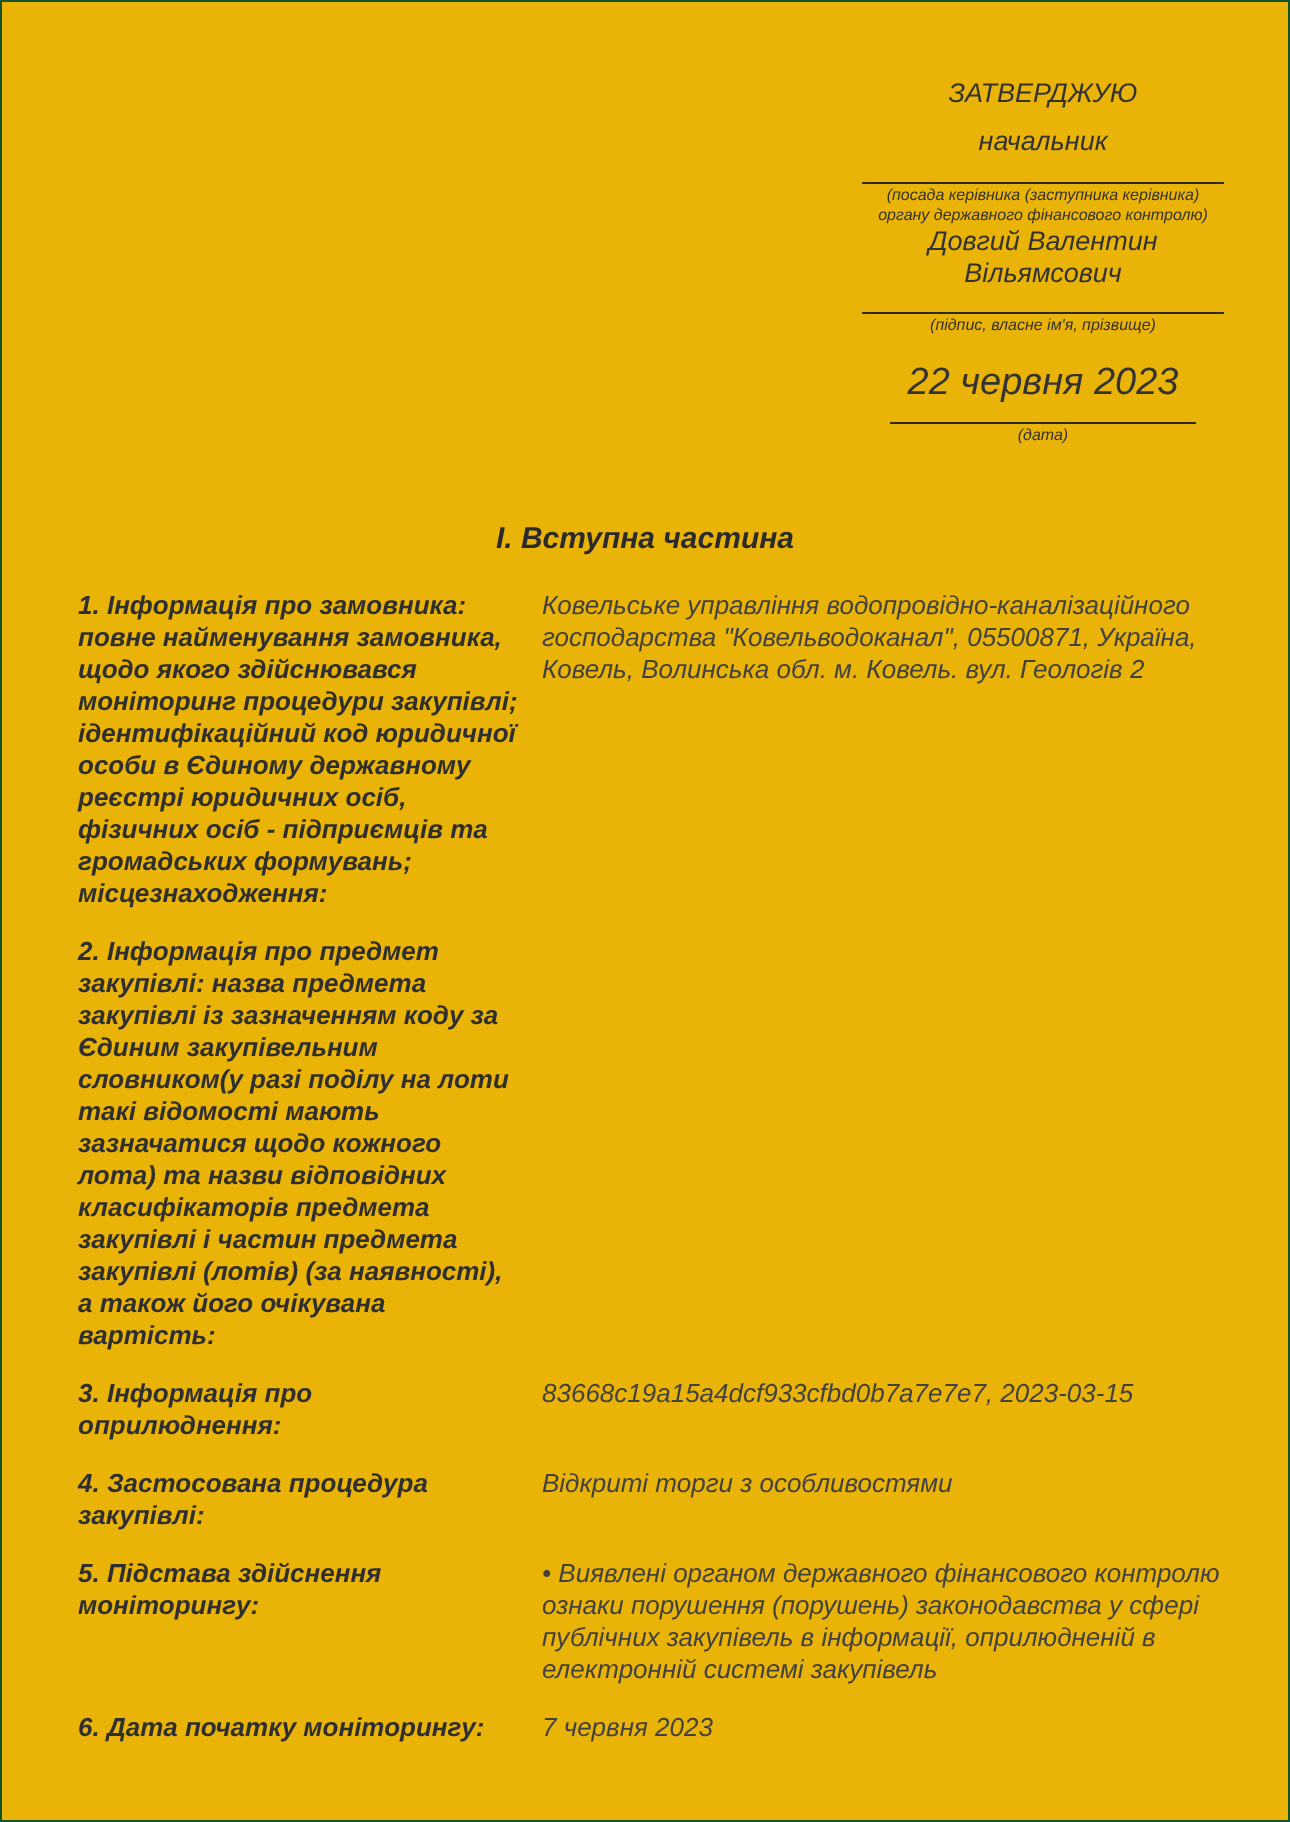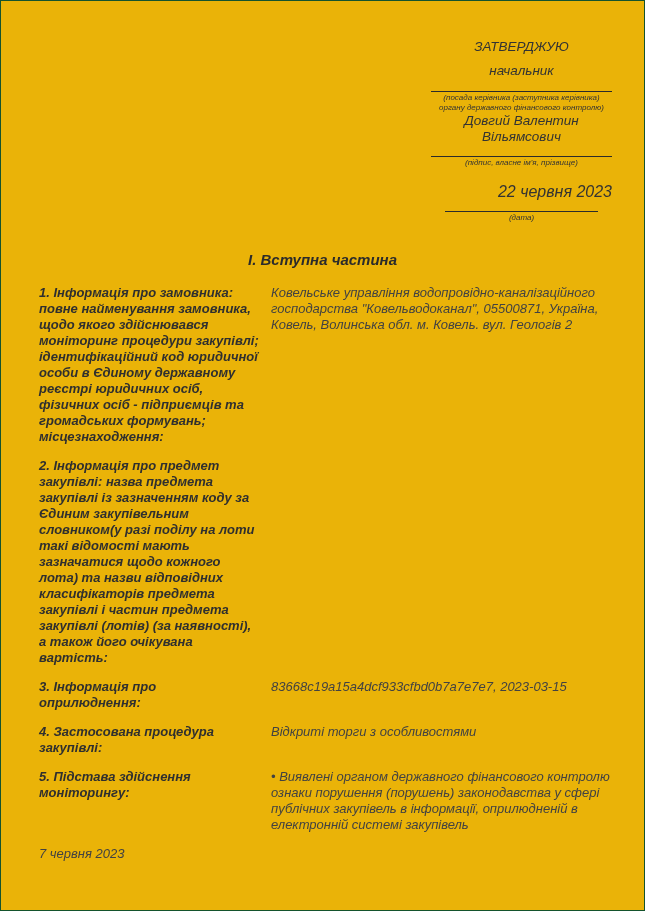--- a/index.html
+++ b/index.html
@@ -29,34 +29,34 @@
     margin: 0;
   }
   .sig-line.narrow { margin: 0 14px; }
   .caption {
     font-size: 8px;
     line-height: 10px;
     color: #333333;
     margin-top: 1px;
   }
   .sig-name { font-size: 13.5px; line-height: 16px; margin-bottom: 11px; }
-  .sig-date { font-size: 16px; line-height: 16px; margin-top: 16px; margin-bottom: 11px; text-align: right; }
+  .sig-date { font-size: 19px; line-height: 16px; margin-top: 16px; margin-bottom: 11px; }
 
   
   .title-block { text-align: center; margin-top: 9px; }
   .doc-title { font-size: 17px; line-height: 20px; font-weight: bold; color: #2b2b2b; }
   .doc-subtitle { font-size: 13.5px; line-height: 16px; color: #333333; }
   .doc-id { font-size: 13.5px; line-height: 16px; color: #333333; }
   .section-heading {
     text-align: center;
     font-size: 15px;
     line-height: 18px;
     font-weight: bold;
     color: #2b2b2b;
-    margin-top: 28px;
+    margin-top: 38px;
   }
 
   
   .info-table { margin-top: 16px; padding: 0 33px 0 38px; }
   .info-row {
     display: grid;
     grid-template-columns: 232px 1fr;
     margin-bottom: 13px;
   }
   .info-label {
@@ -107,17 +107,18 @@
     </div>
     <div class="info-row">
       <div class="info-label">4. Застосована процедура закупівлі:</div>
       <div class="info-value">Відкриті торги з особливостями</div>
     </div>
     <div class="info-row">
       <div class="info-label">5. Підстава здійснення моніторингу:</div>
       <div class="info-value">• Виявлені органом державного фінансового контролю ознаки порушення (порушень) законодавства у сфері публічних закупівель в інформації, оприлюдненій в електронній системі закупівель</div>
     </div>
     <div class="info-row">
+      <div class="info-label">6. Дата початку моніторингу:</div>
       <div class="info-value">7 червня 2023</div>
     </div>
   </div>
 
 </div>
 
 </body></html>

